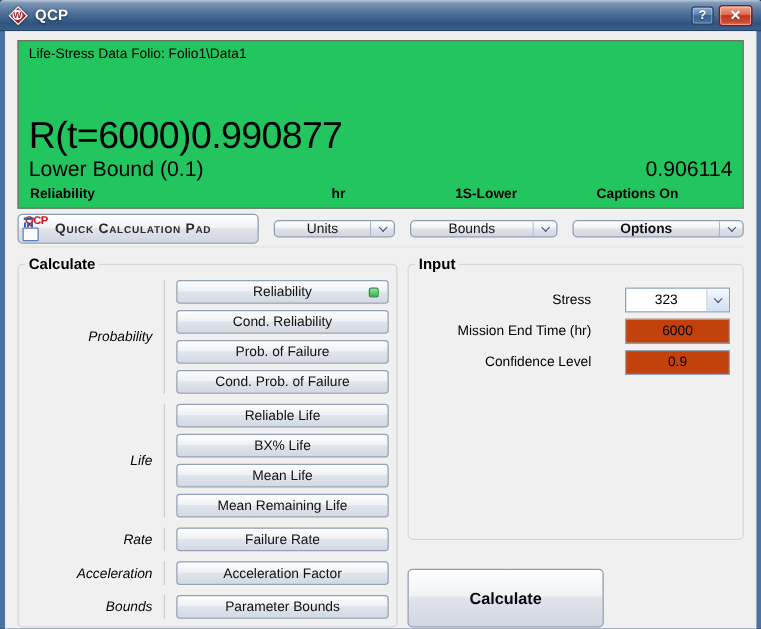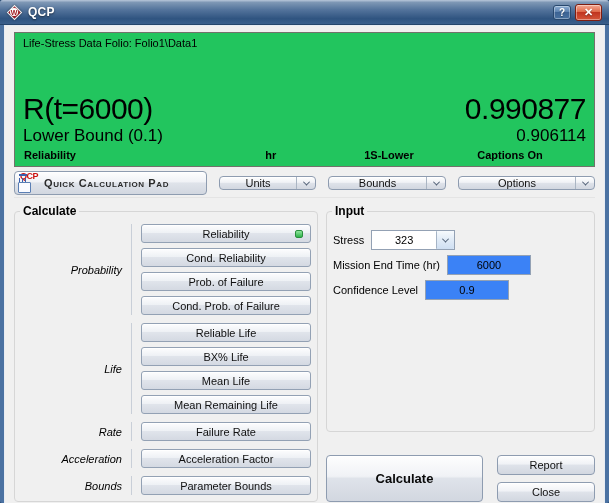--- a/index.html
+++ b/index.html
@@ -67,21 +67,21 @@
   .results-panel {
     height:135px; flex:0 0 135px;
     background:#22c55e; border:1px solid #72726b;
     padding:3px 8px 2px;
     display:flex; flex-direction:column;
     color:#000;
   }
   .folio-line { font-size:11px; line-height:14px; }
   .results-spacer { flex:1; }
   .result-main {
-    display:flex; justify-content:space-between; align-items:baseline;
+    display:flex; justify-content:flex-start; align-items:baseline;
     font-size:30px; line-height:33px; letter-spacing:-.5px; white-space:nowrap;
   }
   .result-bound {
     display:flex; justify-content:space-between; align-items:baseline;
     font-size:17px; line-height:21px;
   }
   .captions-row { position:relative; height:16px; font-size:11px; font-weight:bold; margin-top:2px; }
   .captions-row span { position:absolute; top:1px; white-space:nowrap; }
   .cap-type { left:1px; }
   .cap-units { left:44%; transform:translateX(-50%); }
@@ -105,21 +105,21 @@
   .qcp-logo .calc-screen { position:absolute; left:2px; top:1.5px; width:8px; height:2.5px; background:#3a5fae; }
   .qcp-logo .calc-keys {
     position:absolute; left:2px; top:5.5px; width:8px; height:4px;
     background:repeating-linear-gradient(90deg,#3a5fae 0 1.5px,transparent 1.5px 3px);
   }
   .qcp-label { margin-left:5px; font-size:11px; font-weight:bold; font-variant:small-caps; letter-spacing:.6px; color:#2b2b2b; }
 
   .dropdown { height:14px; display:flex; align-items:stretch; cursor:pointer; }
   .dd-units   { width:97px;  margin-left:12px; }
   .dd-bounds  { width:118px; margin-left:12px; }
-  .dd-options { width:137px; margin-left:12px; }
+  .dd-options { width:137px; margin-left:12px;font-weight:bold; }
   .dd-main { flex:1; display:flex; align-items:center; justify-content:center; font-size:11px; color:#111; }
   .dd-arrow { width:19px; border-left:1px solid #aab5c3; display:flex; align-items:center; justify-content:center; border-radius:0 3px 3px 0; }
   .chevron { width:5px; height:5px; border-left:1.6px solid #4a5a70; border-bottom:1.6px solid #4a5a70; transform:rotate(-45deg) translate(1px,-1px); }
 
   
   .main { display:flex; flex:1; margin-top:6px; padding-bottom:12px; gap:8px; }
   fieldset.groupbox { border:1px solid #d6d6d6; border-radius:4px; padding:2px 6px 6px; background:transparent; }
   fieldset.groupbox legend { font-size:12px; font-weight:bold; color:#000; padding:0 3px; margin-left:-1px; }
 
   .calc-group { width:304px; flex:0 0 304px; display:flex; flex-direction:column; }
@@ -141,26 +141,26 @@
   }
   .sel-dot {
     position:absolute; right:7px; top:50%; transform:translateY(-50%);
     width:8px; height:8px; border-radius:2px;
     background:linear-gradient(180deg,#90e69e,#2fb34a);
     border:1px solid #2a8f3e;
   }
 
   .right-col { flex:1; display:flex; flex-direction:column; }
   .input-group { height:228px; flex:0 0 228px; }
-  .input-row { display:flex; align-items:center; justify-content:flex-start; margin-top:5px; padding-right:4px; }
+  .input-row { display:flex; align-items:center; justify-content:flex-end; margin-top:5px; padding-right:4px;gap:20px; }
   .input-row.first { margin-top:10px; }
   .input-label { font-size:11px; color:#000; padding-right:7px; white-space:nowrap; }
   .text-field {
     width:84px; height:20px; flex:0 0 84px;
-    border:1px solid #93a1b4; background:#3b82f6;
+    border:1px solid #93a1b4; background:#c2410c;
     text-align:center; font-size:11px; font-family:inherit; color:#000;
   }
   .combo { width:84px; height:20px; flex:0 0 84px; border:1px solid #93a1b4; background:#fff; display:flex; cursor:pointer; }
   .combo-value { flex:1; display:flex; align-items:center; justify-content:center; font-size:11px; }
   .combo-btn {
     width:18px; flex:0 0 18px; border-left:1px solid #a5b4c6; border-radius:1px;
     background:linear-gradient(180deg,#f6fafd 0%,#e2ecf7 45%,#cfdff2 100%);
     display:flex; align-items:center; justify-content:center;
   }
 
@@ -330,22 +330,18 @@
           </div>
 
           <div class="input-row">
             <span class="input-label">Confidence Level</span>
             <input class="text-field" value="0.9" style="">
           </div>
         </fieldset>
 
         <div class="actions">
           <button class="calc-big btn-face">Calculate</button>
-          <div class="right-stack">
-            <button class="small-btn btn-face">Report</button>
-            <button class="small-btn btn-face">Close</button>
-          </div>
         </div>
       </div>
 
     </div>
   </div>
 </div>
 
 </body></html>

